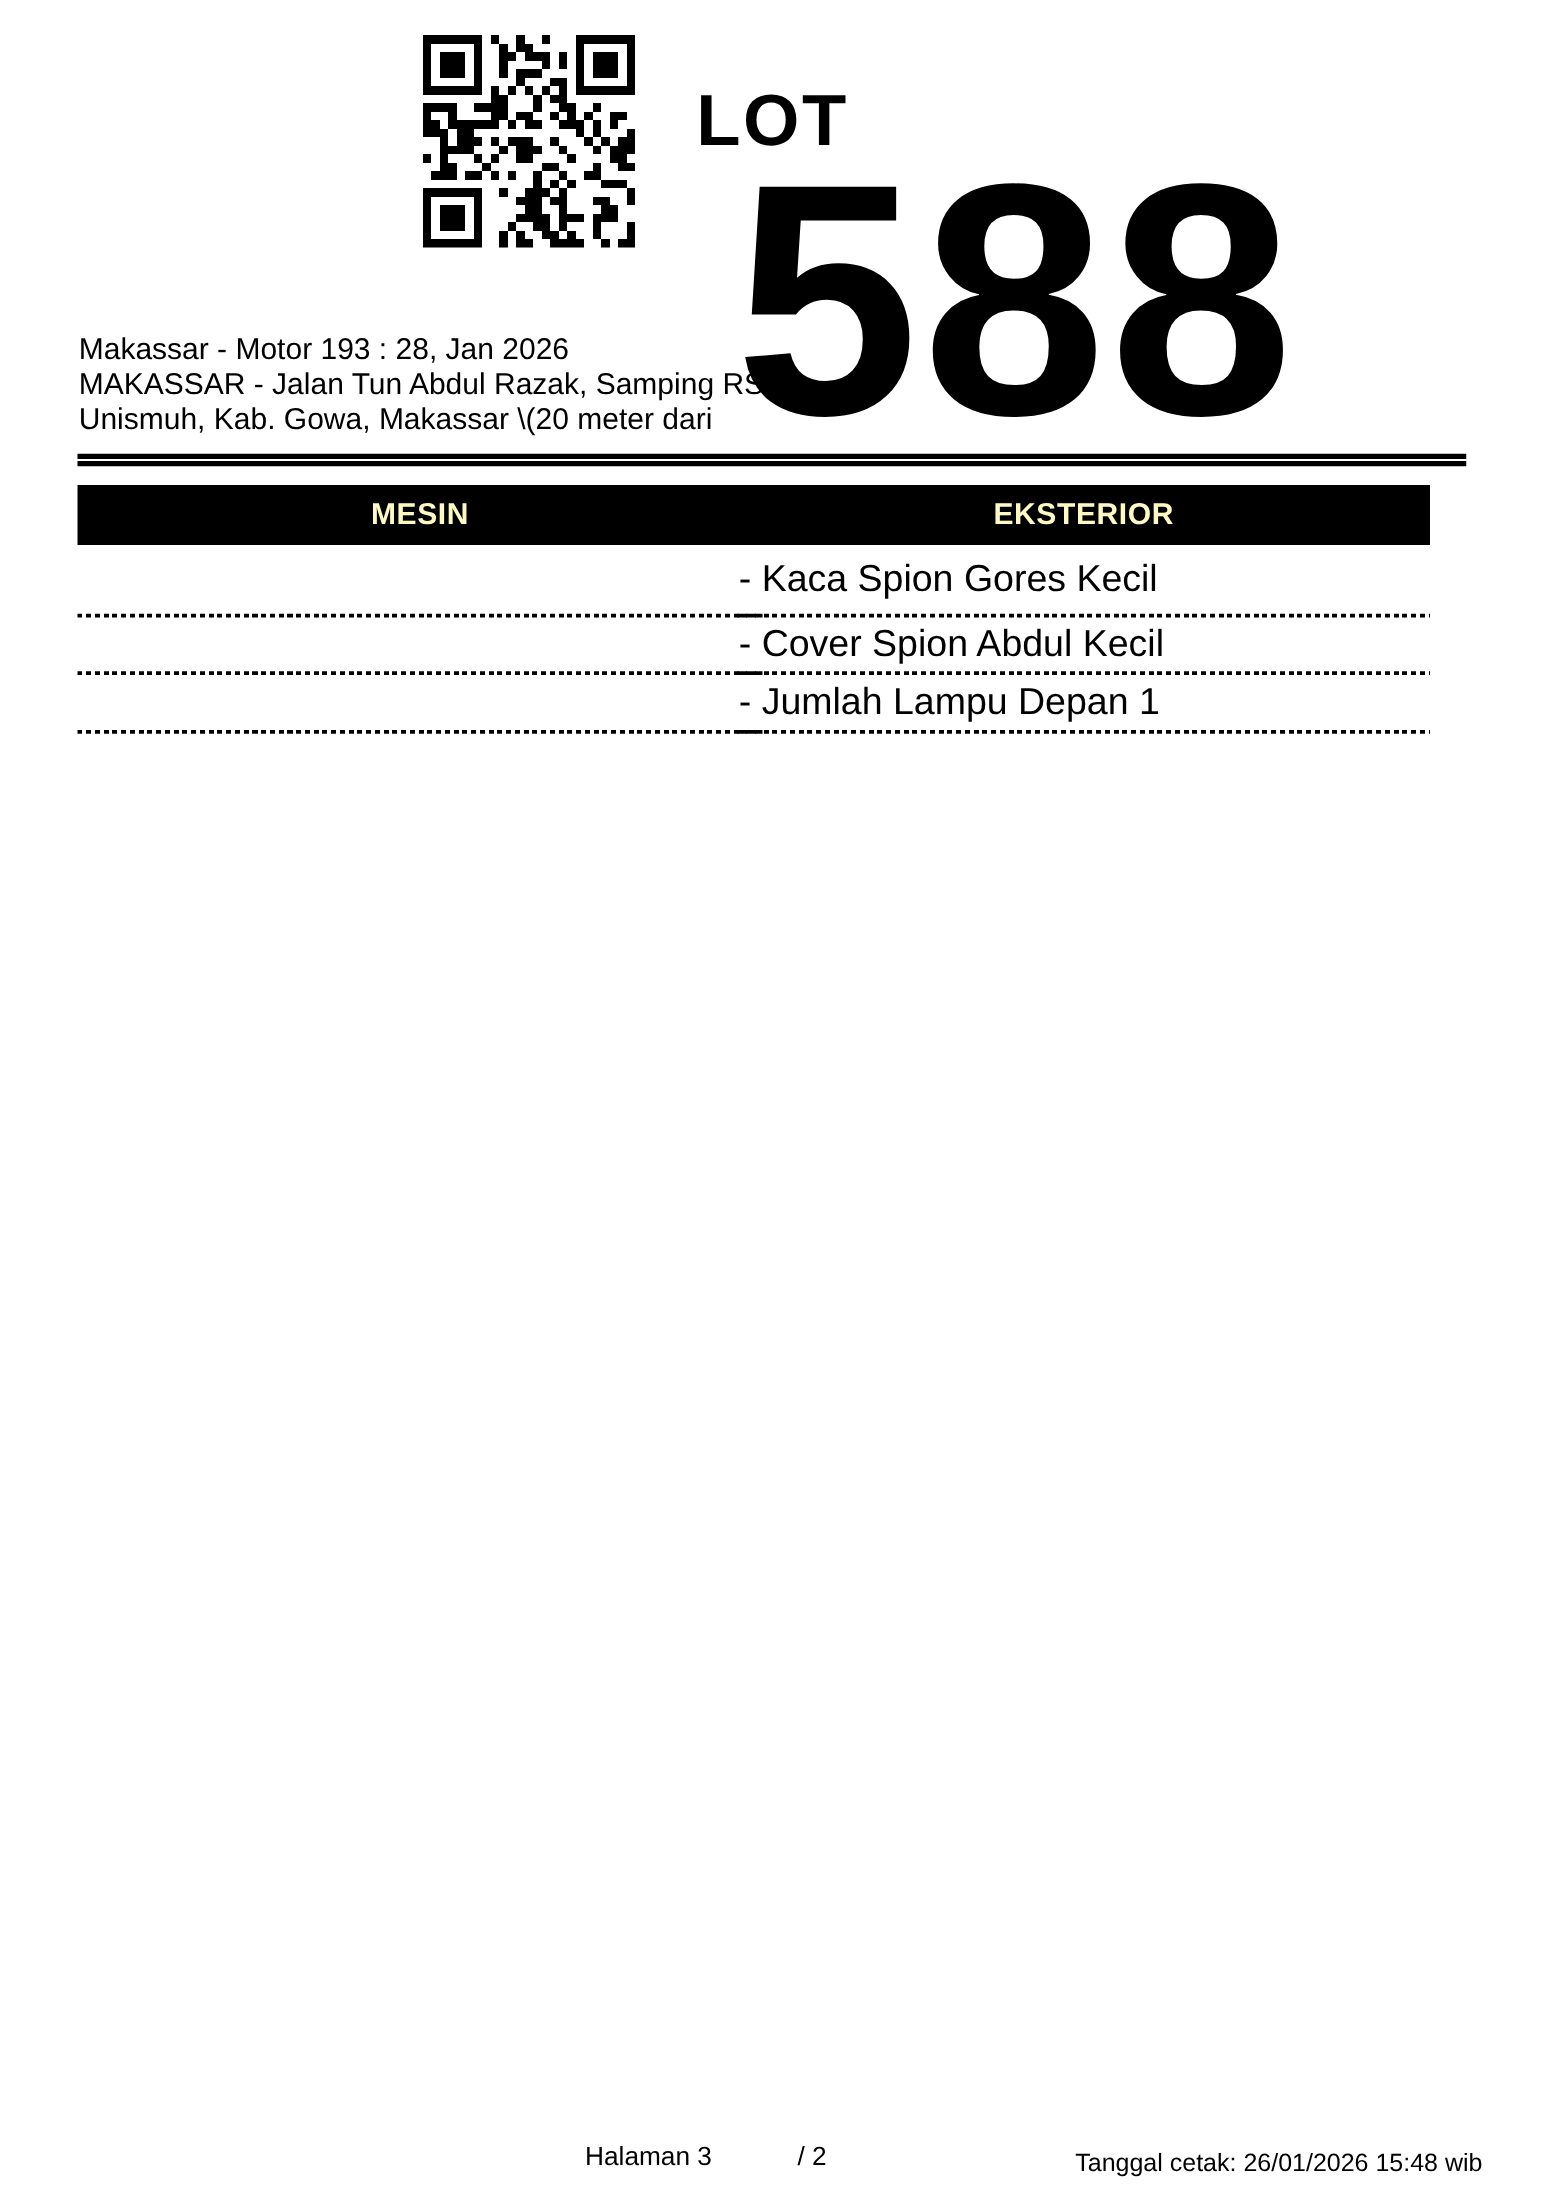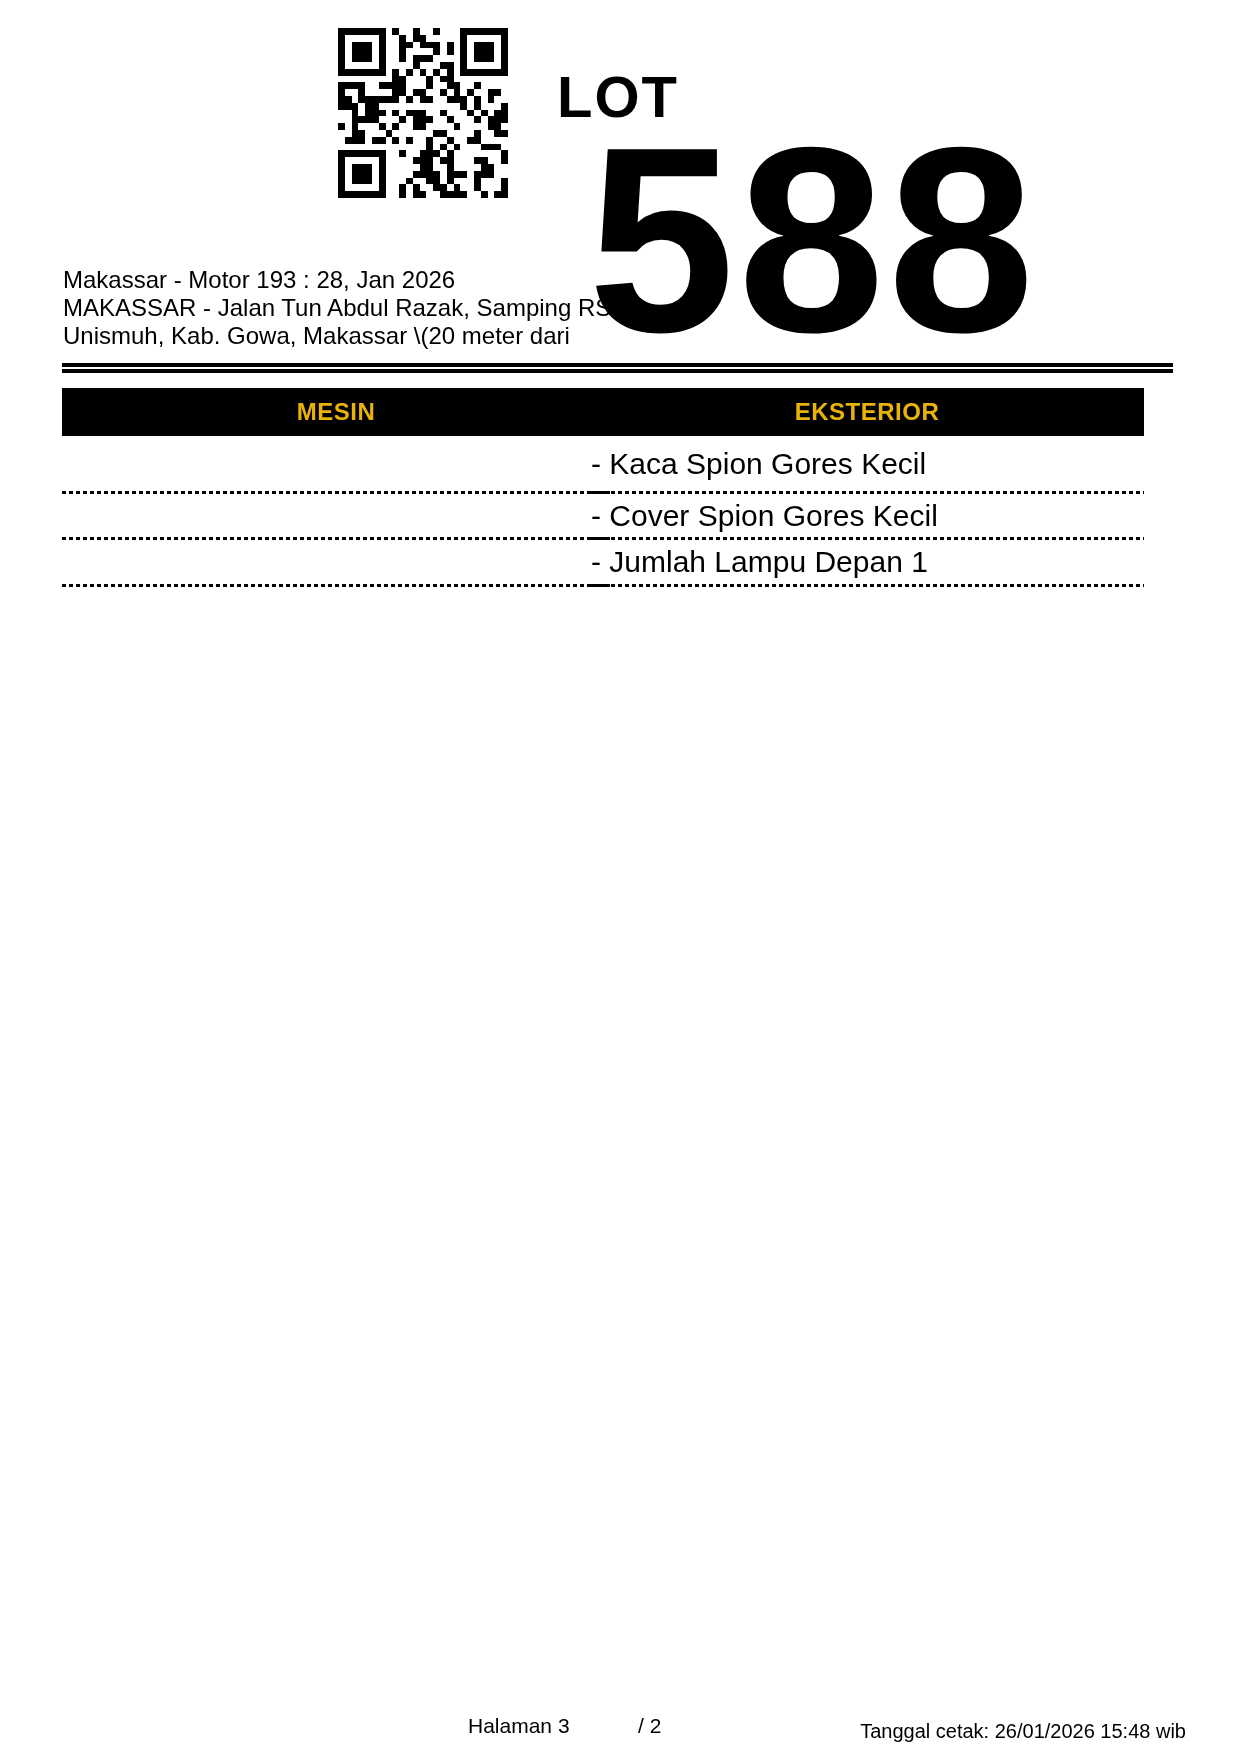--- a/index.html
+++ b/index.html
@@ -66,21 +66,21 @@
   
   .col {
     position: absolute;
     top: 388px;
   }
   .col-left  { left: 62px;  width: 548px; }
   .col-right { left: 590px; width: 554px; }
   .col-header {
     height: 48px;
     background: #000000;
-    color: #eab308;
+    color: #fef9c3;
     font-size: 24px;
     font-weight: bold;
     letter-spacing: 0.5px;
     display: flex;
     align-items: center;
     justify-content: center;
   }
   .row {
     display: flex;
     align-items: center;
@@ -355,21 +355,21 @@
     <div class="row row-2"></div>
     <div class="sep"></div>
     <div class="row row-3"></div>
     <div class="sep"></div>
   </div>
 
   <div class="col col-right">
     <div class="col-header">EKSTERIOR</div>
     <div class="row row-1">- Kaca Spion Gores Kecil</div>
     <div class="sep"></div>
-    <div class="row row-2">- Cover Spion Gores Kecil</div>
+    <div class="row row-2">- Cover Spion Abdul Kecil</div>
     <div class="sep"></div>
     <div class="row row-3">- Jumlah Lampu Depan 1</div>
     <div class="sep"></div>
   </div>
 
 
   <div class="page-number">Halaman 3</div>
   <div class="page-total">/ 2</div>
   <div class="print-date">Tanggal cetak: 26/01/2026 15:48 wib</div>
 

